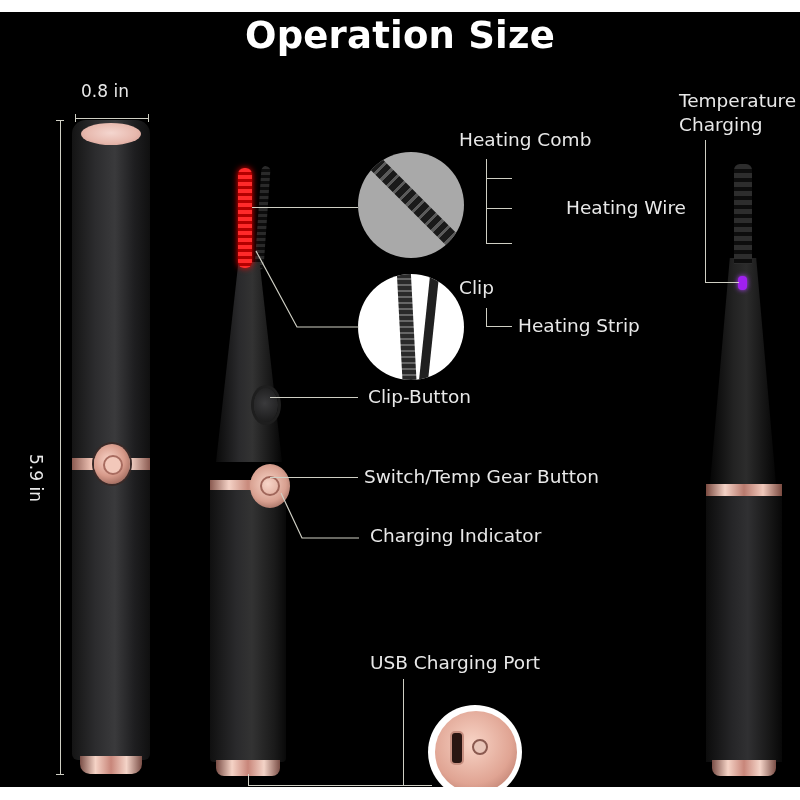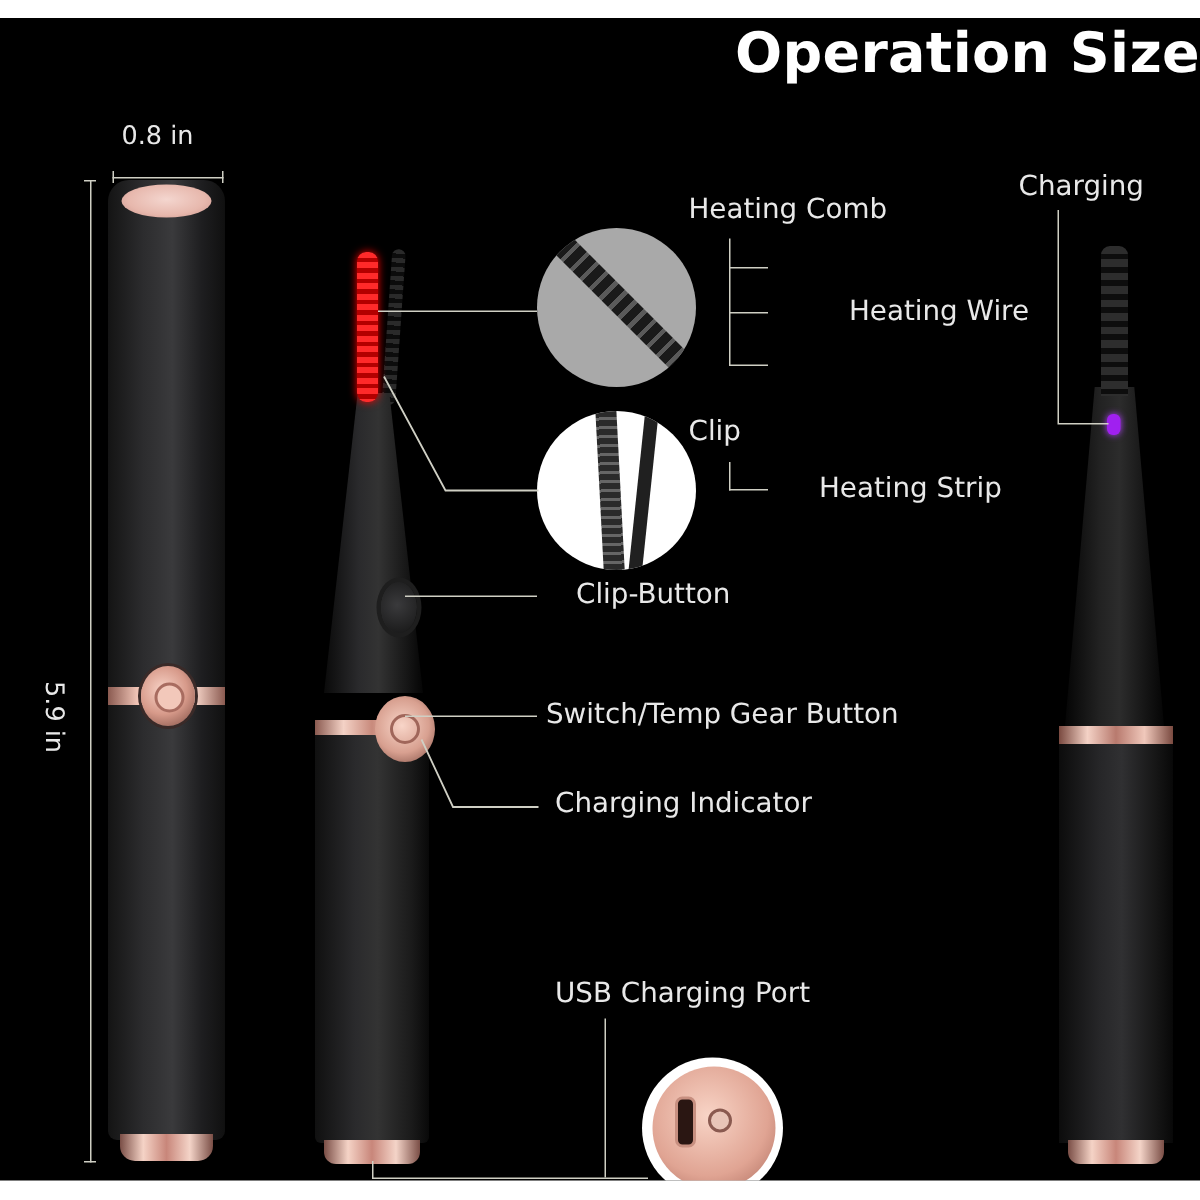--- a/index.html
+++ b/index.html
@@ -1,19 +1,19 @@
 <!DOCTYPE html>
 <html><head>
 <meta charset="utf-8">
 <style>
   html, body { margin:0; padding:0; }
   body { width:800px; height:800px; background:#ffffff; position:relative; overflow:hidden;
          font-family:"DejaVu Sans", "Liberation Sans", sans-serif; }
   .stage { position:absolute; left:0; top:12px; width:800px; height:775px; background:#000; overflow:hidden; }
-  .title { position:absolute; top:2px; left:0; width:800px; text-align:right; color:#fff;
+  .title { position:absolute; top:2px; left:0; width:800px; text-align:center; color:#fff;
            font-size:37px; font-weight:bold; letter-spacing:0.2px; }
   .lbl { position:absolute; color:#e8e8e8; font-size:18.5px; white-space:nowrap; line-height:22px; }
   .line { position:absolute; background:#cfcfc4; }
   .ln { position:absolute; }
   
   .dev1 { position:absolute; left:72px; top:108px; width:78px; height:656px; }
   .dev1 .body { position:absolute; left:0; top:0; width:78px; height:640px;
      background:linear-gradient(90deg,#141414 0%,#2c2c2e 30%,#3a3a3c 55%,#1e1e20 80%,#101010 100%);
      border-radius:14px 14px 6px 6px; }
   .dev1 .cap { position:absolute; left:9px; top:3px; width:60px; height:22px; border-radius:50%;
@@ -150,34 +150,35 @@
   <div class="lbl" style="left:459px;top:117px;">Heating Comb</div>
   <div class="line" style="left:486px;top:147px;width:1px;height:85px;"></div>
   <div class="line" style="left:486px;top:166px;width:26px;height:1px;"></div>
   <div class="line" style="left:486px;top:196px;width:26px;height:1px;"></div>
   <div class="line" style="left:486px;top:231px;width:26px;height:1px;"></div>
   <div class="lbl" style="left:518px;top:185px;margin-left:48px;">Heating Wire</div>
 
   <div class="lbl" style="left:459px;top:265px;">Clip</div>
   <div class="line" style="left:486px;top:296px;width:1px;height:19px;"></div>
   <div class="line" style="left:486px;top:314px;width:26px;height:1px;"></div>
-  <div class="lbl" style="left:518px;top:303px;margin-left:28px;">Heating Strip</div>
+  <div class="lbl" style="left:518px;top:303px;">Heating Strip</div>
 
   <div class="line" style="left:270px;top:385px;width:88px;height:1px;"></div>
-  <div class="lbl" style="left:384px;top:374px;">Clip-Button</div>
+  <div class="lbl" style="left:368px;top:374px;">Clip-Button</div>
 
   <div class="line" style="left:270px;top:465px;width:88px;height:1px;"></div>
   <div class="lbl" style="left:364px;top:454px;">Switch/Temp Gear Button</div>
 
   <svg class="ln" style="left:280px;top:480px;" width="80" height="50">
     <polyline points="1,1 22,46 79,46" fill="none" stroke="#cfcfc4" stroke-width="1.2"></polyline>
   </svg>
   <div class="lbl" style="left:370px;top:513px;">Charging Indicator</div>
 
   <div class="lbl" style="left:370px;top:640px;">USB Charging Port</div>
   <div class="line" style="left:403px;top:667px;width:1px;height:106px;"></div>
   <div class="line" style="left:248px;top:773px;width:184px;height:1px;"></div>
   <div class="line" style="left:248px;top:762px;width:1px;height:12px;"></div>
 
+  <div class="lbl" style="left:679px;top:78px;">Temperature</div>
   <div class="lbl" style="left:679px;top:102px;">Charging</div>
   <div class="line" style="left:705px;top:128px;width:1px;height:142px;"></div>
   <div class="line" style="left:705px;top:270px;width:34px;height:1px;"></div>
 </div>
 
 </body></html>

